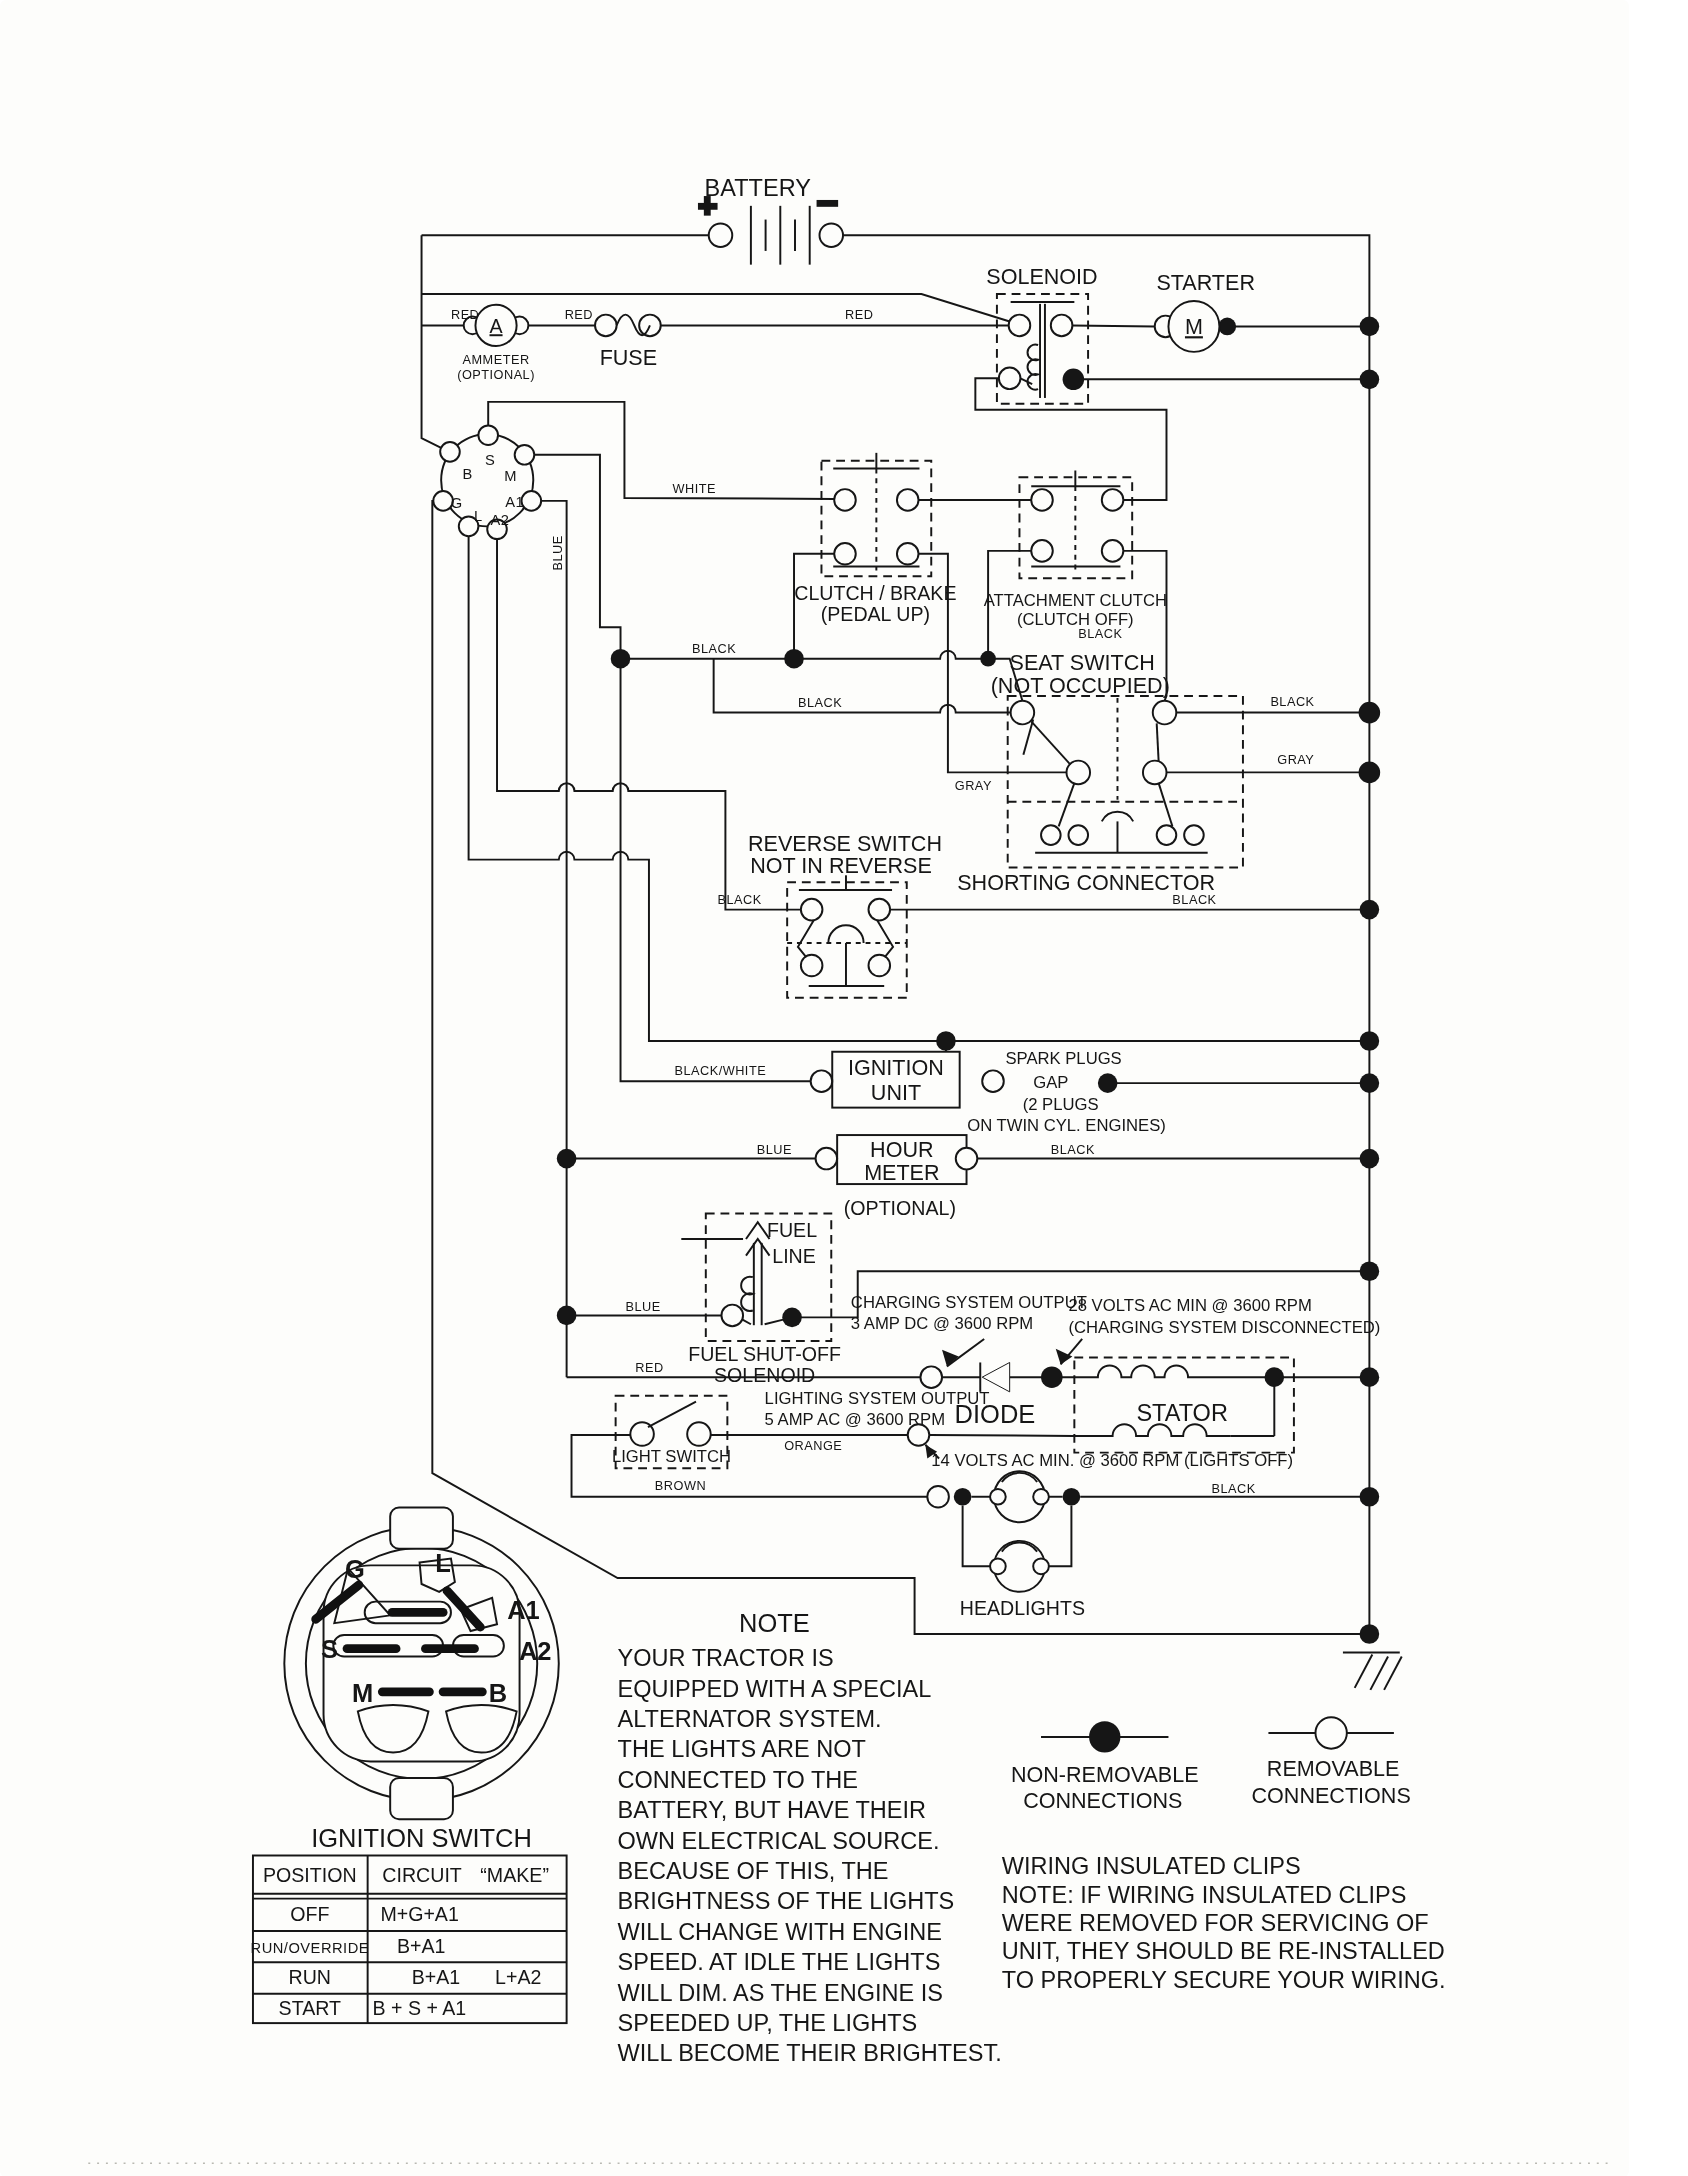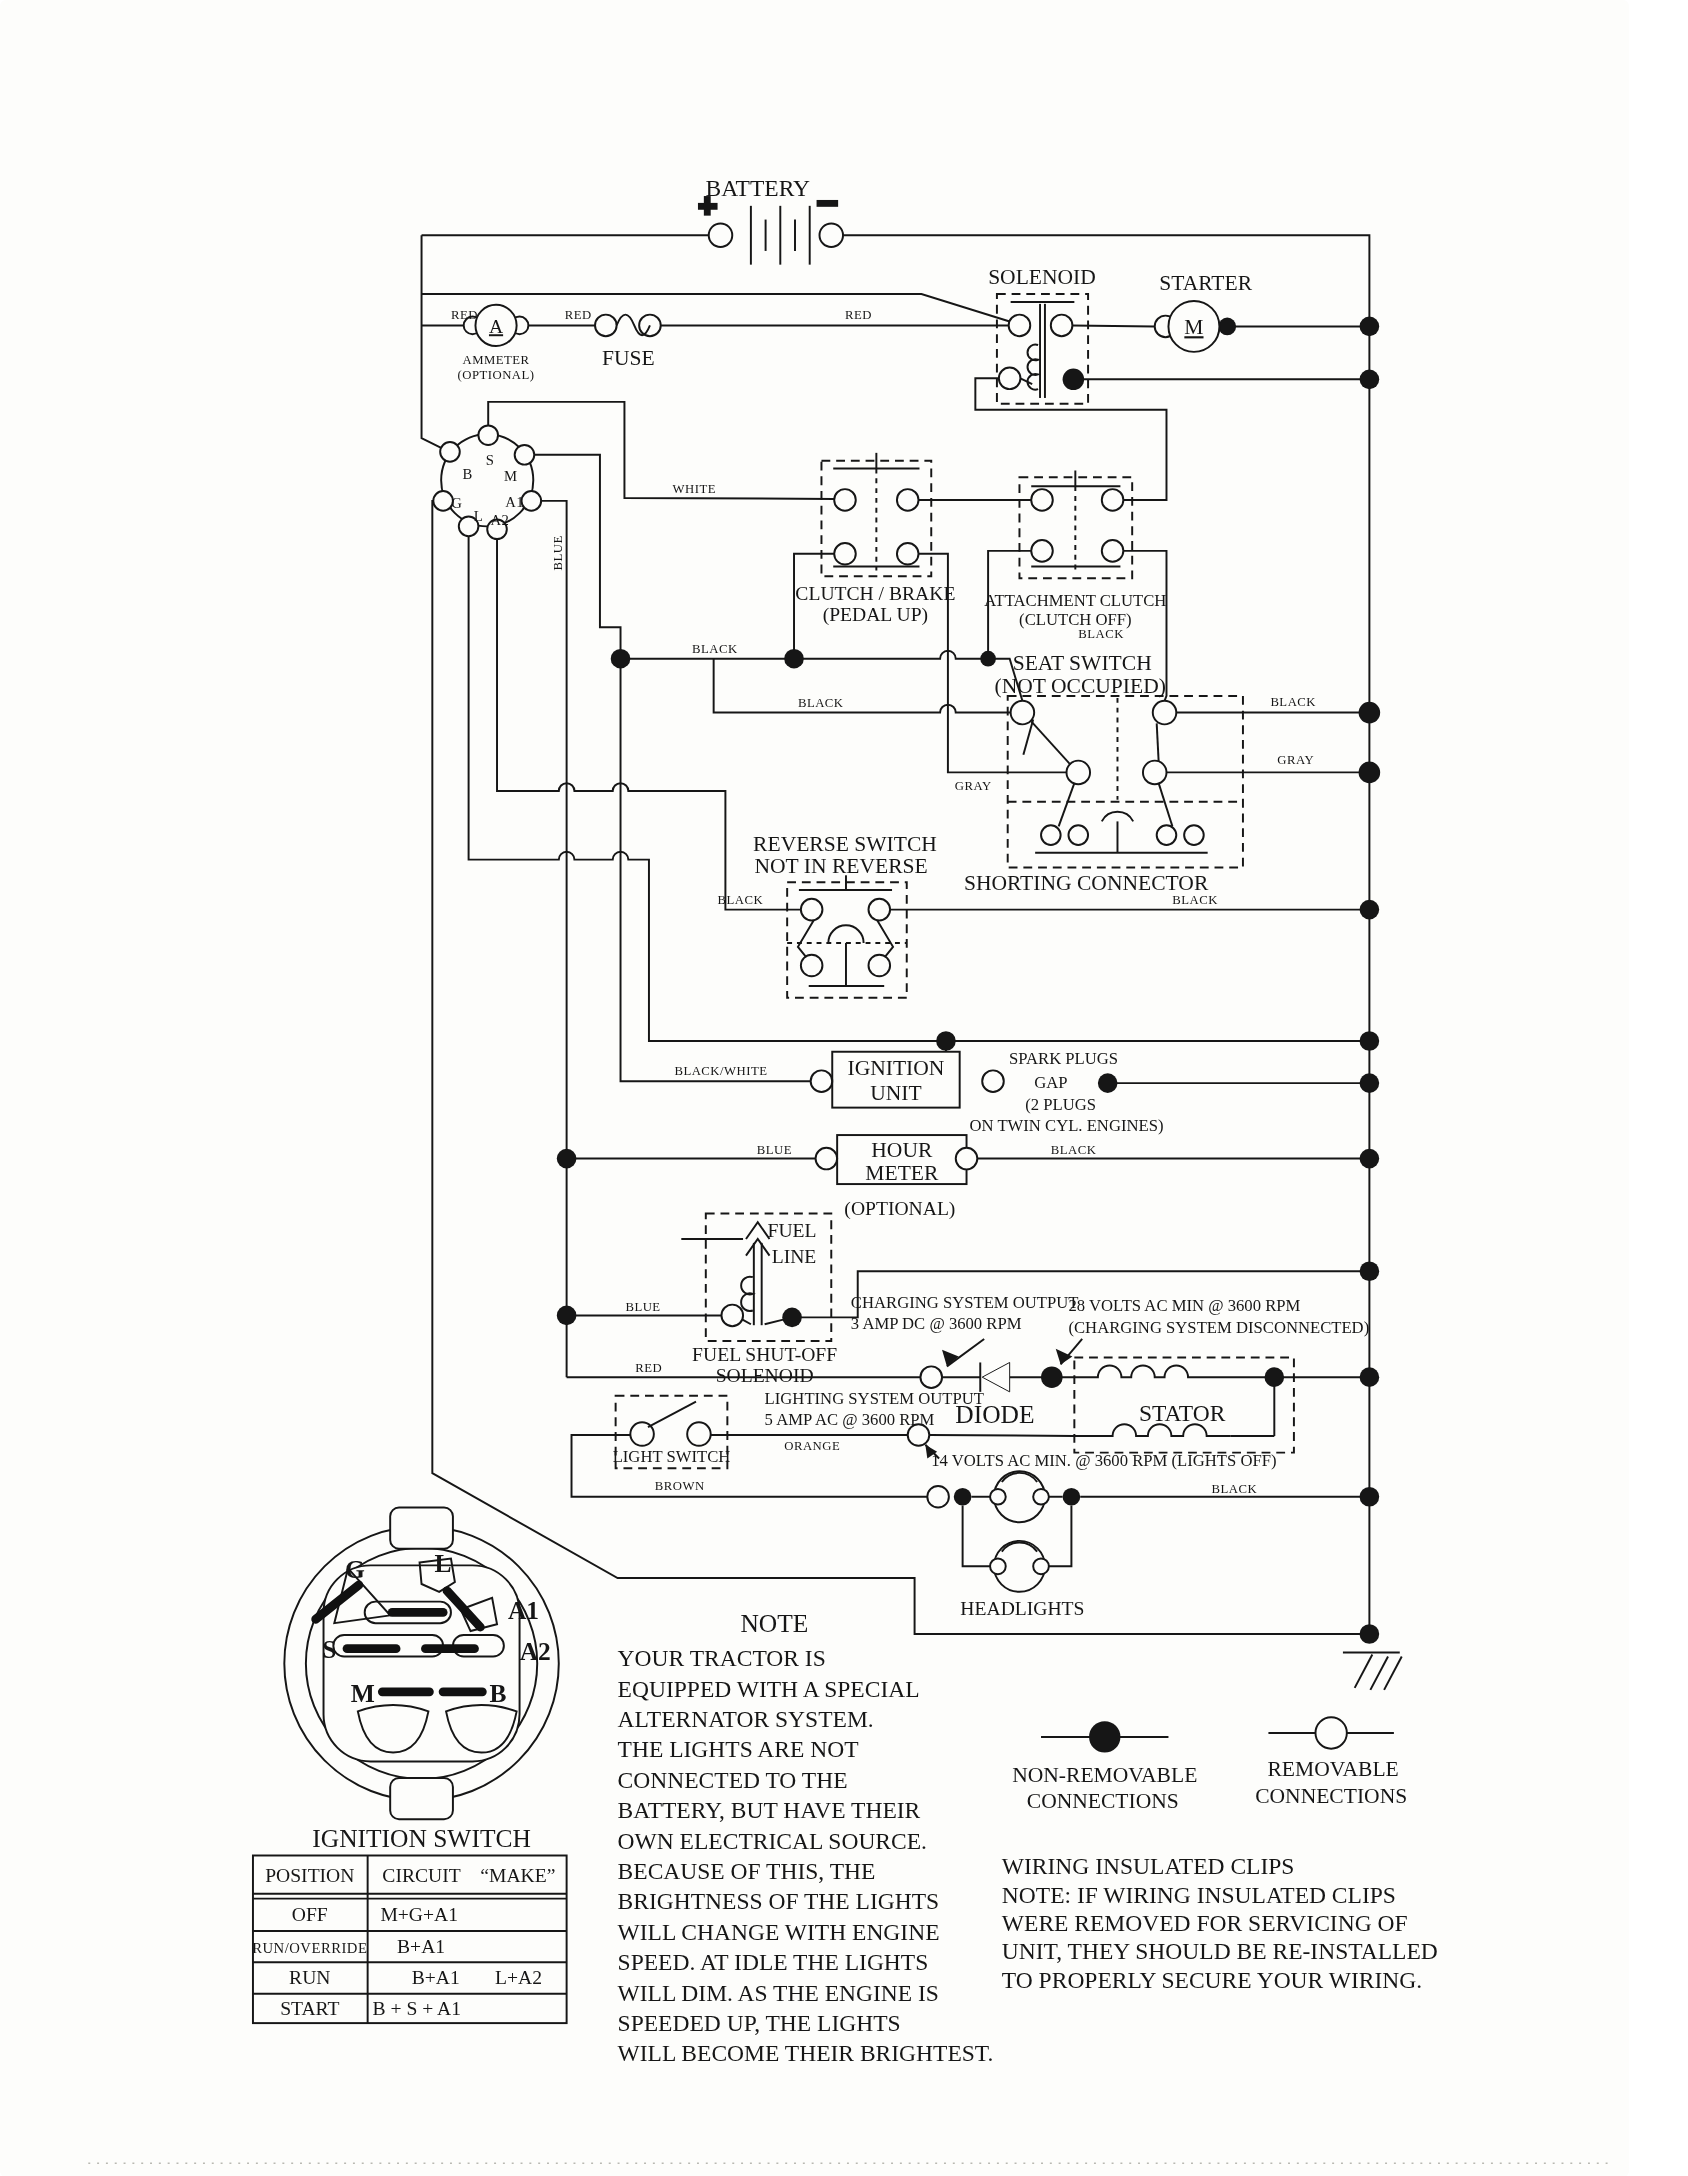--- a/index.html
+++ b/index.html
@@ -1,17 +1,17 @@
 <!DOCTYPE html>
 <html><head>
 <meta charset="utf-8">
 <style>
   html,body{margin:0;padding:0;background:#fff;}
   #page{position:relative;width:1629px;height:2177px;background:#fdfdfb;overflow:hidden;
-        font-family:Liberation Serif, serif;border-radius:6px;}
+        font-family:Liberation Sans, sans-serif;border-radius:6px;}
   svg{position:absolute;left:0;top:0;}
   svg line, svg path, svg rect, svg circle, svg polyline{stroke:#161616;stroke-width:2;fill:none;}
   .dash{stroke-dasharray:9,6;}
   .dash2{stroke-dasharray:5,5;}
   .dot{fill:#161616;stroke:none;}
   .open{fill:#fdfdfb;stroke:#161616;}
   .bar{stroke:#111;stroke-width:9;stroke-linecap:round;}
   .fillb{fill:#161616;stroke:none;}
   text{stroke:none;fill:#161616;}
   .t13{font-size:13px;letter-spacing:.5px;}

